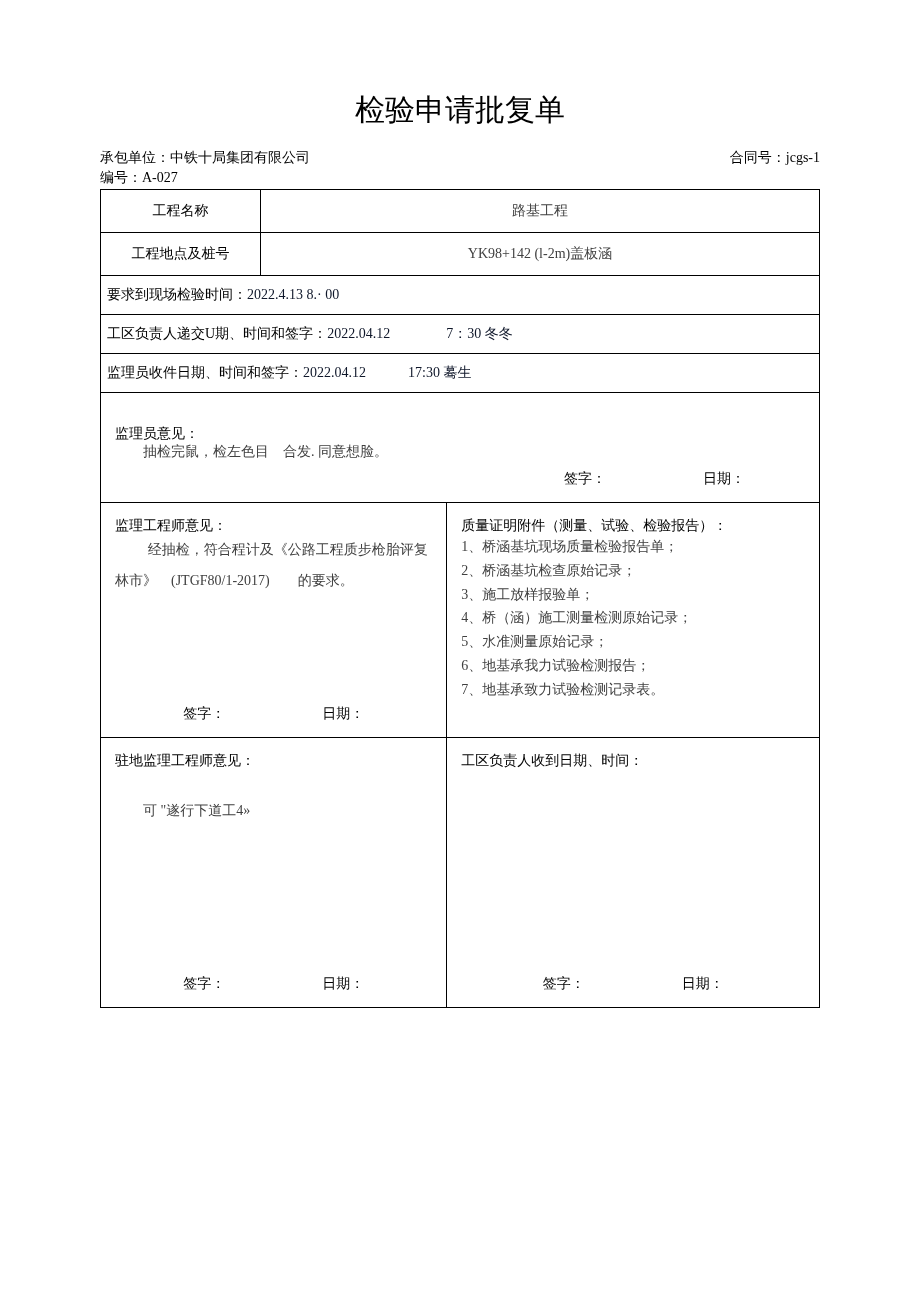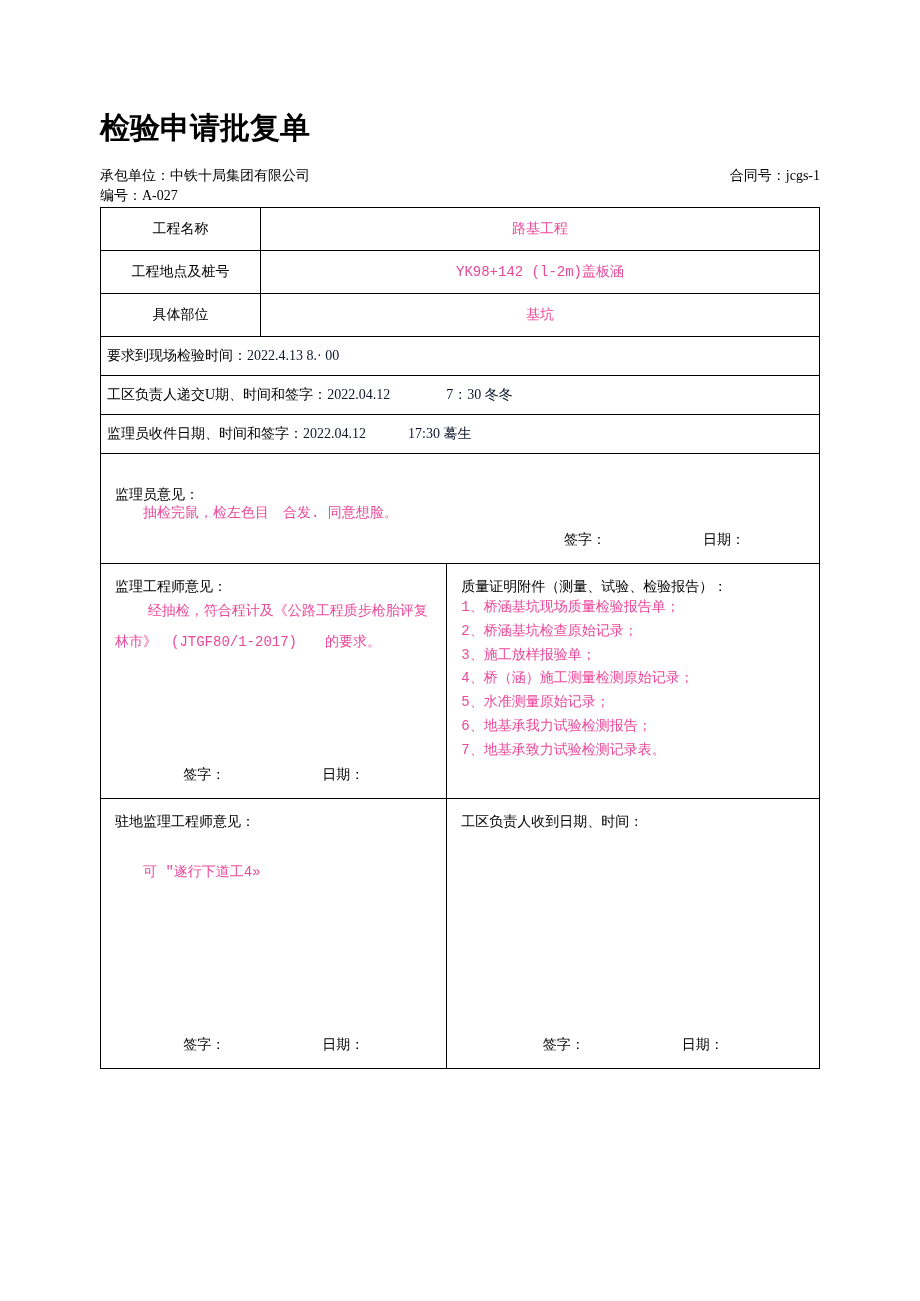--- a/index.html
+++ b/index.html
@@ -9,25 +9,24 @@
     }
     body {
       font-family: "SimSun", "宋体", serif;
       background: #ffffff;
       width: 920px;
       padding: 90px 100px 50px 100px;
       font-size: 14px;
       color: #000000;
     }
     .title {
-      text-align: left;
+      text-align: center;
       font-size: 30px;
       margin-bottom: 18px;
-      font-weight: bold;
-      margin-top: 18px;
+      font-weight: normal;
     }
     .header-row {
       display: flex;
       justify-content: space-between;
       margin-bottom: 2px;
       font-size: 14px;
     }
     .header-row .left, .header-row .right {
       white-space: nowrap;
     }
@@ -43,22 +42,21 @@
       font-size: 14px;
     }
     .label-col {
       width: 160px;
       text-align: center;
     }
     .value-col {
       text-align: center;
     }
     .red {
-      color: #ec4899;
-      font-family: Liberation Mono, monospace;
+      color: #404040;
     }
     .row-full {
       padding: 10px 6px !important;
     }
     .row-free {
       padding: 14px !important;
       vertical-align: top !important;
     }
     .indent {
       margin-left: 2em;
@@ -115,24 +113,20 @@
   <tbody>
       <tr>
     <td class="label-col">工程名称</td>
     <td class="value-col red" colspan="3">路基工程</td>
   </tr>
   <tr>
     <td class="label-col">工程地点及桩号</td>
     <td class="value-col red" colspan="3">YK98+142 (l-2m)盖板涵</td>
   </tr>
   <tr>
-    <td class="label-col">具体部位</td>
-    <td class="value-col red" colspan="3">基坑</td>
-  </tr>
-  <tr>
     <td class="row-full" colspan="4">
       <span>要求到现场检验时间：</span><span class="inline-red">2022.4.13 8.· 00</span>
     </td>
   </tr>
   <tr>
     <td class="row-full" colspan="4">
       <span>工区负责人递交U期、时间和签字：</span><span class="inline-red">2022.04.12　　　　7：30 冬冬</span>
     </td>
   </tr>
   <tr>

